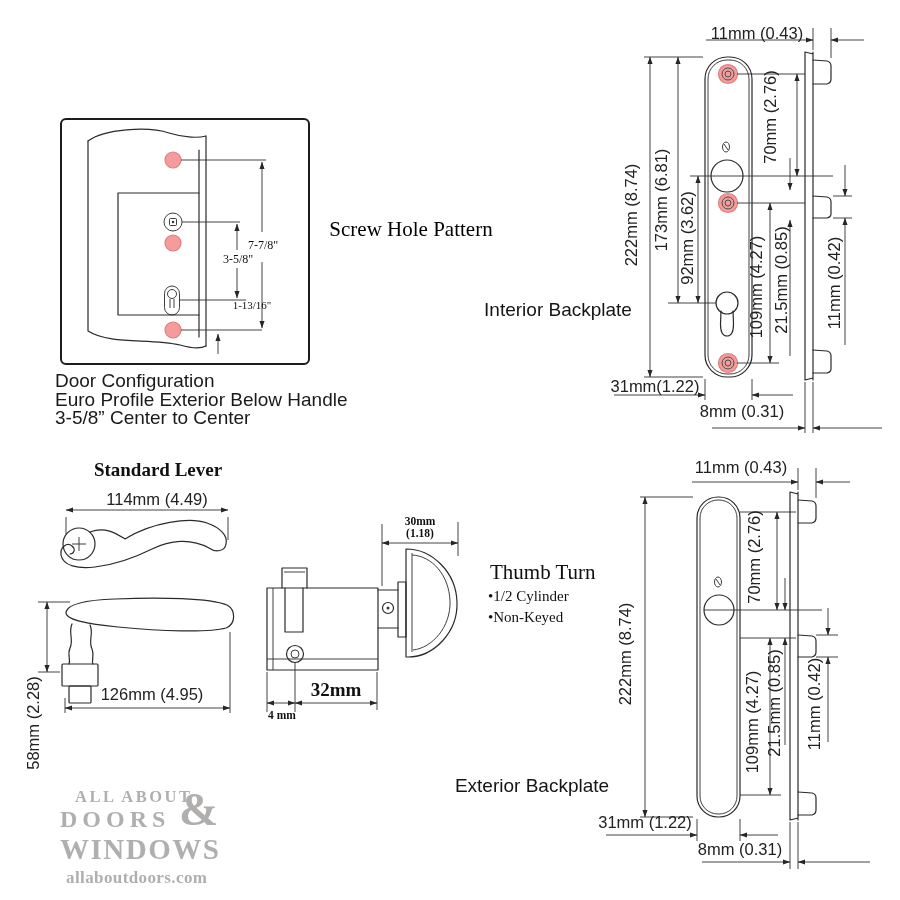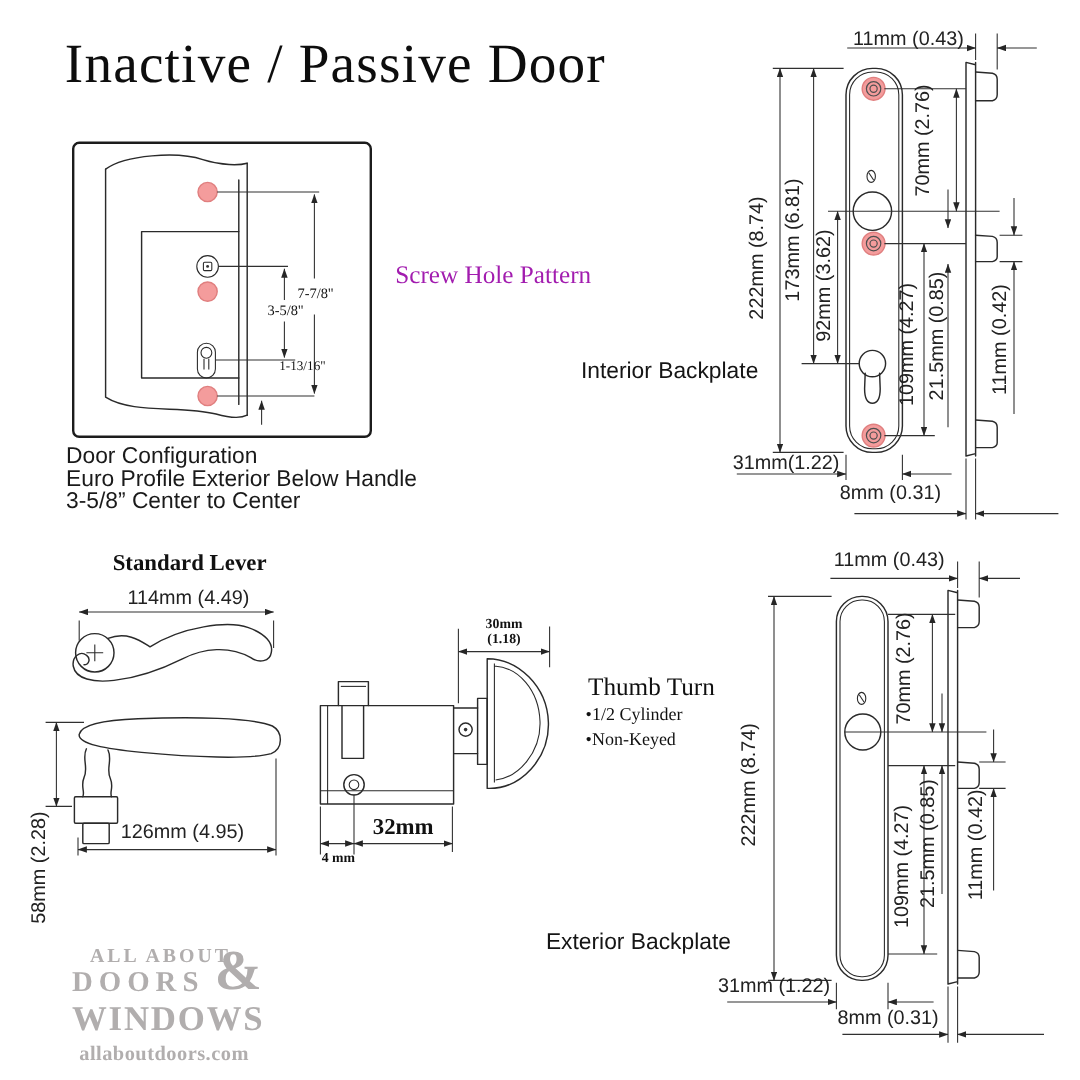--- a/index.html
+++ b/index.html
@@ -17,21 +17,21 @@
   .hl,.vl{position:absolute;white-space:nowrap;}
   .hl{transform:translate(-50%,-50%);}
   .vl{transform:translate(-50%,-50%) rotate(-90deg);}
   .sans16{font:16.5px "Liberation Sans",sans-serif;color:#222;}
   .sans19{font:19px "Liberation Sans",sans-serif;color:#151515;}
   .serif12{font:12px "Liberation Serif",serif;color:#111;}
   .serif11{font:11px "Liberation Serif",serif;color:#111;}
   .serifb11{font:bold 11.5px "Liberation Serif",serif;color:#111;text-align:center;line-height:11.5px;}
   .serifb19{font:bold 19px "Liberation Serif",serif;color:#111;}
   .serif19{font:19px "Liberation Serif",serif;color:#111;}
-  .serif21{font:21px "Liberation Serif",serif;color:#a21caf;}
+  .serif21{font:21px "Liberation Serif",serif;color:#000000;}
   #title{position:absolute;left:54px;top:26px;font:46px "Liberation Serif",serif;
          color:#0d0d0d;letter-spacing:1px;}
   #shp-box{position:absolute;left:60px;top:118px;width:246px;height:243px;
            border:2.5px solid #1c1c1c;border-radius:6px;}
   #door-config{position:absolute;left:55px;top:372px;font:19px "Liberation Sans",sans-serif;
                line-height:18.5px;color:#1a1a1a;}
   #thumb-heading{position:absolute;left:490px;top:560px;font:21px "Liberation Serif",serif;color:#0f0f0f;}
   .bullet{position:absolute;left:488px;font:15px "Liberation Serif",serif;color:#111;}
   #logo{position:absolute;left:20px;top:789px;width:190px;color:var(--logo-gray);
         font-family:"Liberation Serif",serif;font-weight:bold;line-height:1;margin-left:40px;}
@@ -193,21 +193,20 @@
       <path class="obj" d="M406,549 C432,549 456,572 457,602 C458,632 434,657 408,657 L406,657 L406,549 Z"></path>
       <path class="thin" d="M412,555 C432,556 449,575 450,601 C451,627 432,648 413,650 M412,553 L412,652"></path>
       <path class="dim" d="M382,524 L382,586 M458,522 L458,556"></path>
       <path class="dim" d="M382,543 L458,543" marker-start="url(#ah)" marker-end="url(#ah)"></path>
       <path class="dim" d="M295,662 L295,712 M377,672 L377,710 M267,672 L267,712"></path>
       <path class="dim" d="M295,703 L377,703" marker-start="url(#ah)" marker-end="url(#ah)"></path>
       <path class="dim" d="M267,703 L295,703" marker-start="url(#ah)" marker-end="url(#ah)"></path>
     </g>
   </svg>
 
-  <div id="title">Inactive / Passive Door</div>
 
   <div id="shp-box"></div>
   <div class="hl serif21" style="left:411px;top:229px;">Screw Hole Pattern</div>
   <div class="hl serif12" style="left:263px;top:245px;">7-7/8"</div>
   <div class="hl serif12" style="left:238px;top:259px;">3-5/8"</div>
   <div class="hl serif11" style="left:252px;top:305px;">1-13/16"</div>
 
   <div id="door-config">
     <div>Door Configuration</div>
     <div>Euro Profile Exterior Below Handle</div>

